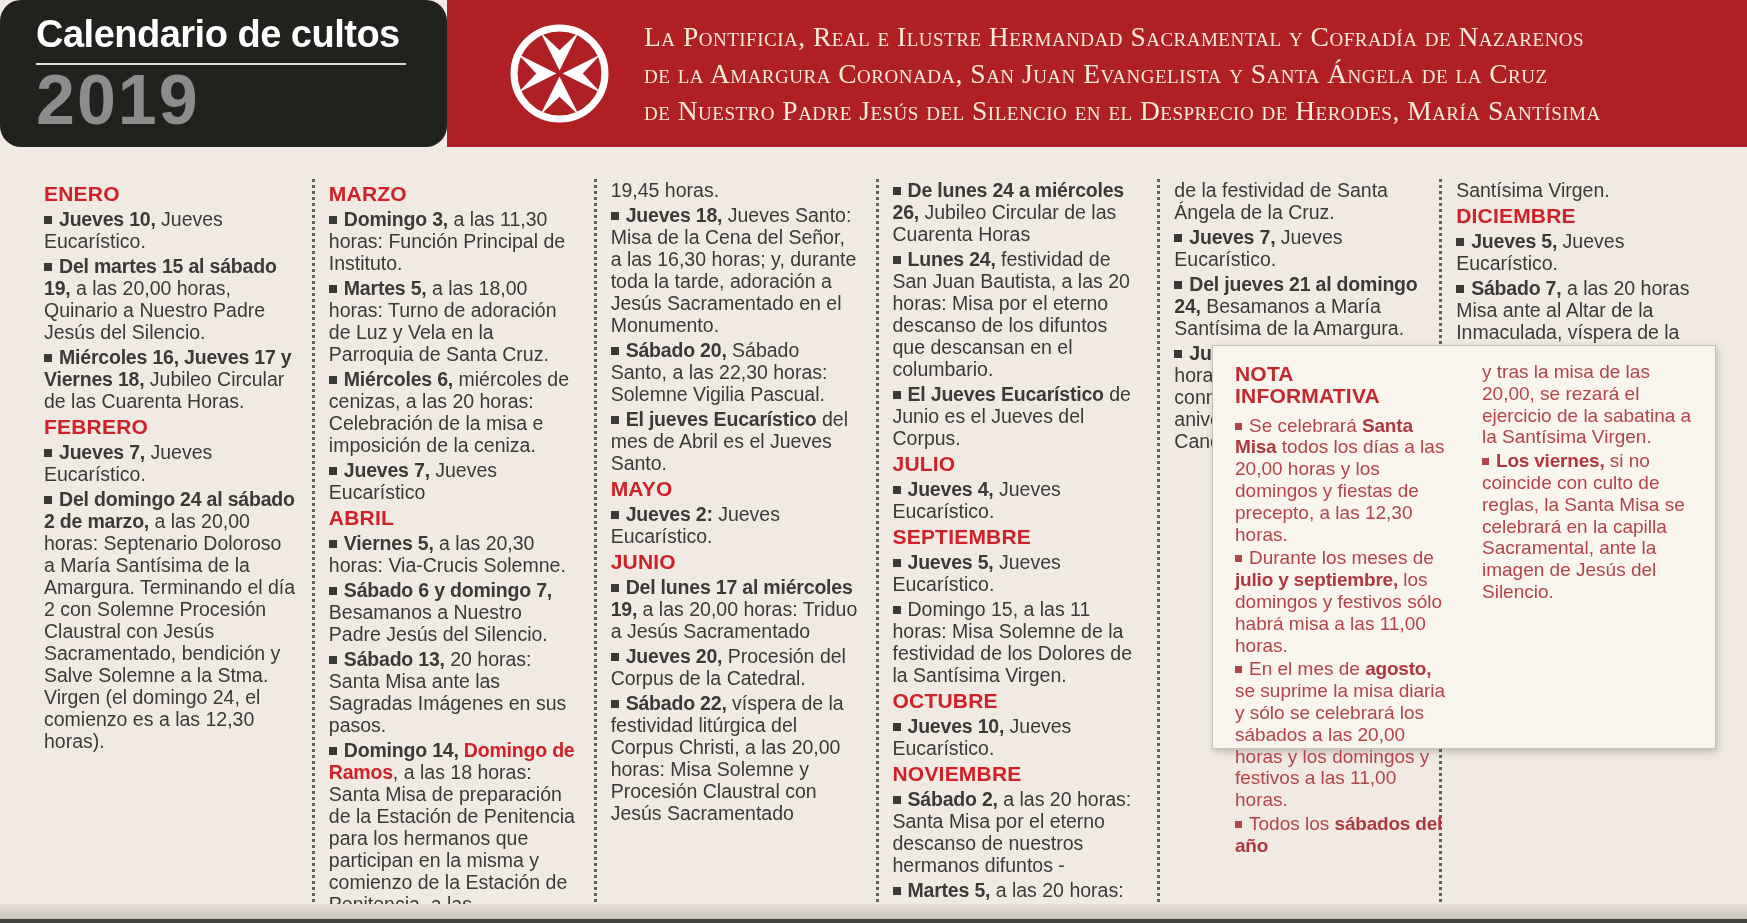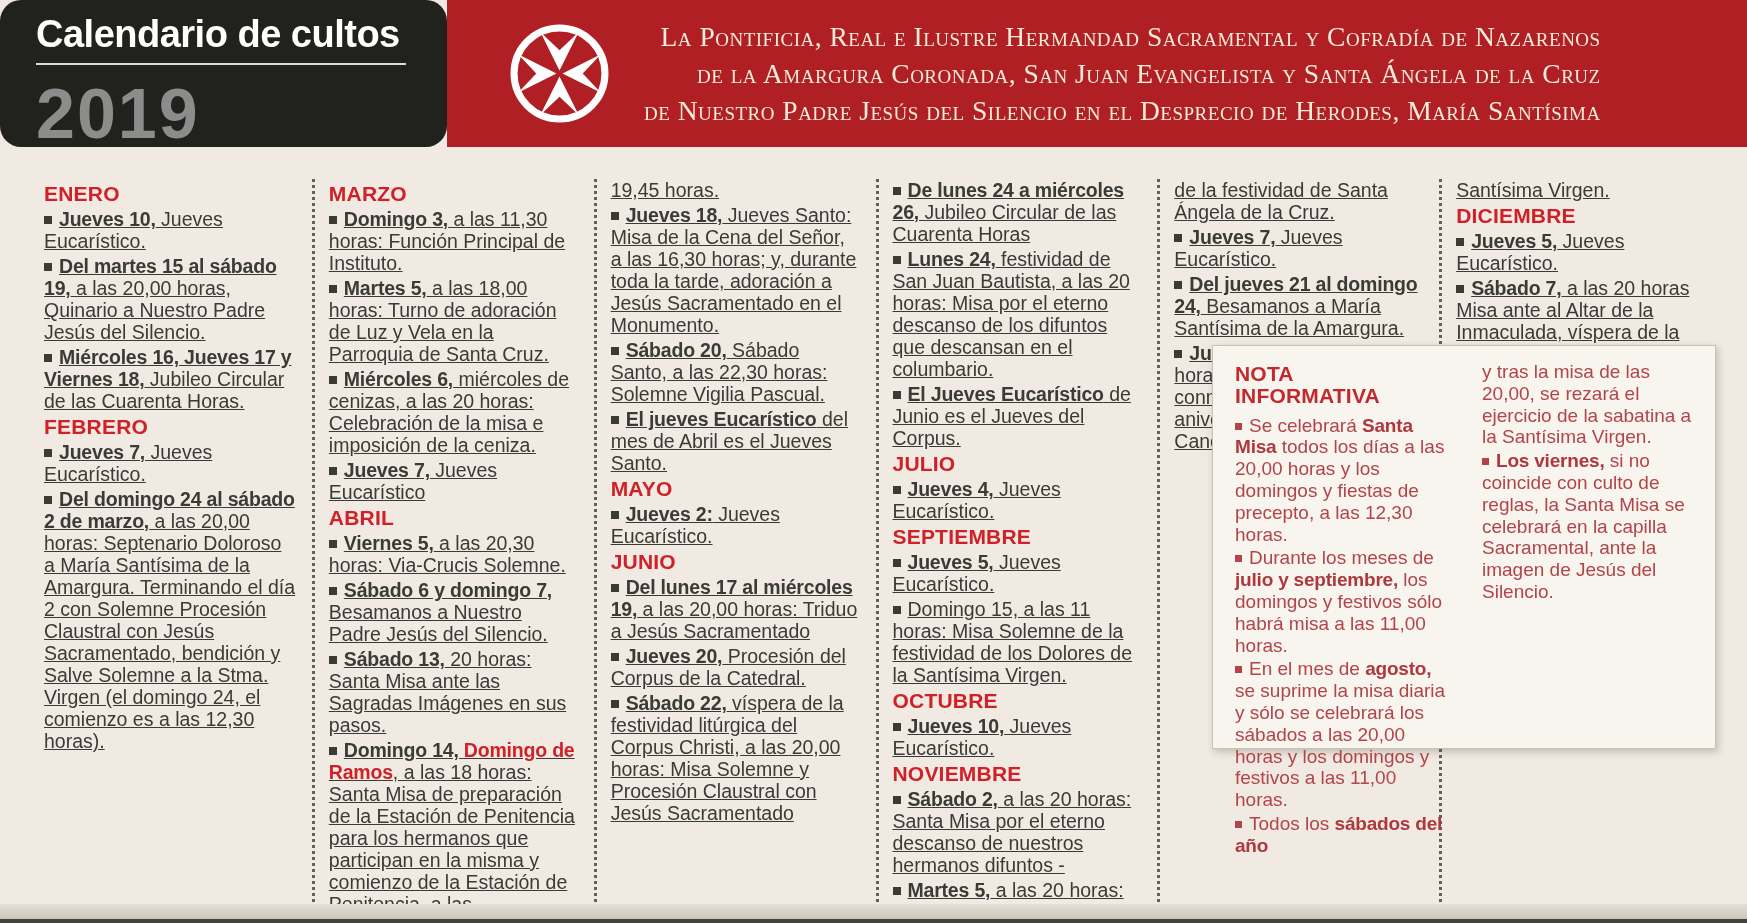--- a/index.html
+++ b/index.html
@@ -6,36 +6,36 @@
   .page{position:relative;width:1747px;height:923px;overflow:hidden;
         font-family:"Liberation Sans","DejaVu Sans",sans-serif;
         background:var(--paper,#f0eae3);}
   
   .header{position:absolute;top:0;left:0;width:100%;height:147px;display:flex;}
   .brand{width:447px;height:100%;background:var(--brand-bg,#21211d);box-sizing:border-box;
          padding:14px 0 0 36px;border-radius:21px;}
   .brand-title{color:#ffffff;font-size:38px;font-weight:700;letter-spacing:-0.5px;line-height:1.1;
                display:table;border-bottom:2px solid #dcdcdc;padding-bottom:7px;padding-right:6px;}
   .brand-year{color:var(--brand-year,#8c8c8c);font-size:70px;font-weight:700;line-height:1;
-              margin-top:14px;letter-spacing:2px;}
+              margin-top:0;letter-spacing:2px;}
   .banner{flex:1;height:100%;background:var(--header-red,#b01f24);display:flex;align-items:center;}
   .cross-wrap{width:101px;height:101px;margin-left:62px;flex:0 0 auto;}
   .org-title{margin-left:34px;font-family:"Liberation Serif","DejaVu Serif",serif;
              font-variant:small-caps;color:#f6ecd9;font-size:27.5px;line-height:37px;
-             letter-spacing:0.5px;white-space:nowrap;text-align:right;}
+             letter-spacing:0.5px;white-space:nowrap;}
   
   .cal{position:absolute;top:147px;left:0;right:0;bottom:0;box-sizing:border-box;
        padding:32px 26px 0 30px;display:grid;grid-template-columns:repeat(6,1fr);}
   .col{box-sizing:border-box;padding:0 15px 0 14px;font-size:19.5px;line-height:22px;
        color:var(--ink,#3a3a37);}
   .col + .col{border-left:3px dotted #61615b;}
   .col-6{border-left-color:transparent;}
   .col .month{color:var(--month-red,#cf2127);font-weight:700;font-size:21px;line-height:24px;
               margin:3px 0 2px;letter-spacing:0.2px;}
-  .col p.item{margin:0 0 3px;text-decoration:underline;}
+  .col p.item{margin:0 0 3px;}
   .b{font-weight:700;letter-spacing:-0.2px;}
   .r{color:var(--month-red,#cf2127);}
   .sq{display:inline-block;width:8px;height:8px;background:currentColor;margin-right:7px;
       vertical-align:baseline;transform:translateY(-2px);}
   
   .col-6{border-left:3px dotted #61615b;}
   
   .note{position:absolute;left:1212px;top:345px;width:504px;height:404px;box-sizing:border-box;
         background:#f8f4ee;border:1px solid #c8c1b8;box-shadow:2px 3px 7px rgba(60,50,40,.25);
         padding:15px 18px 10px 22px;display:flex;gap:32px;}

